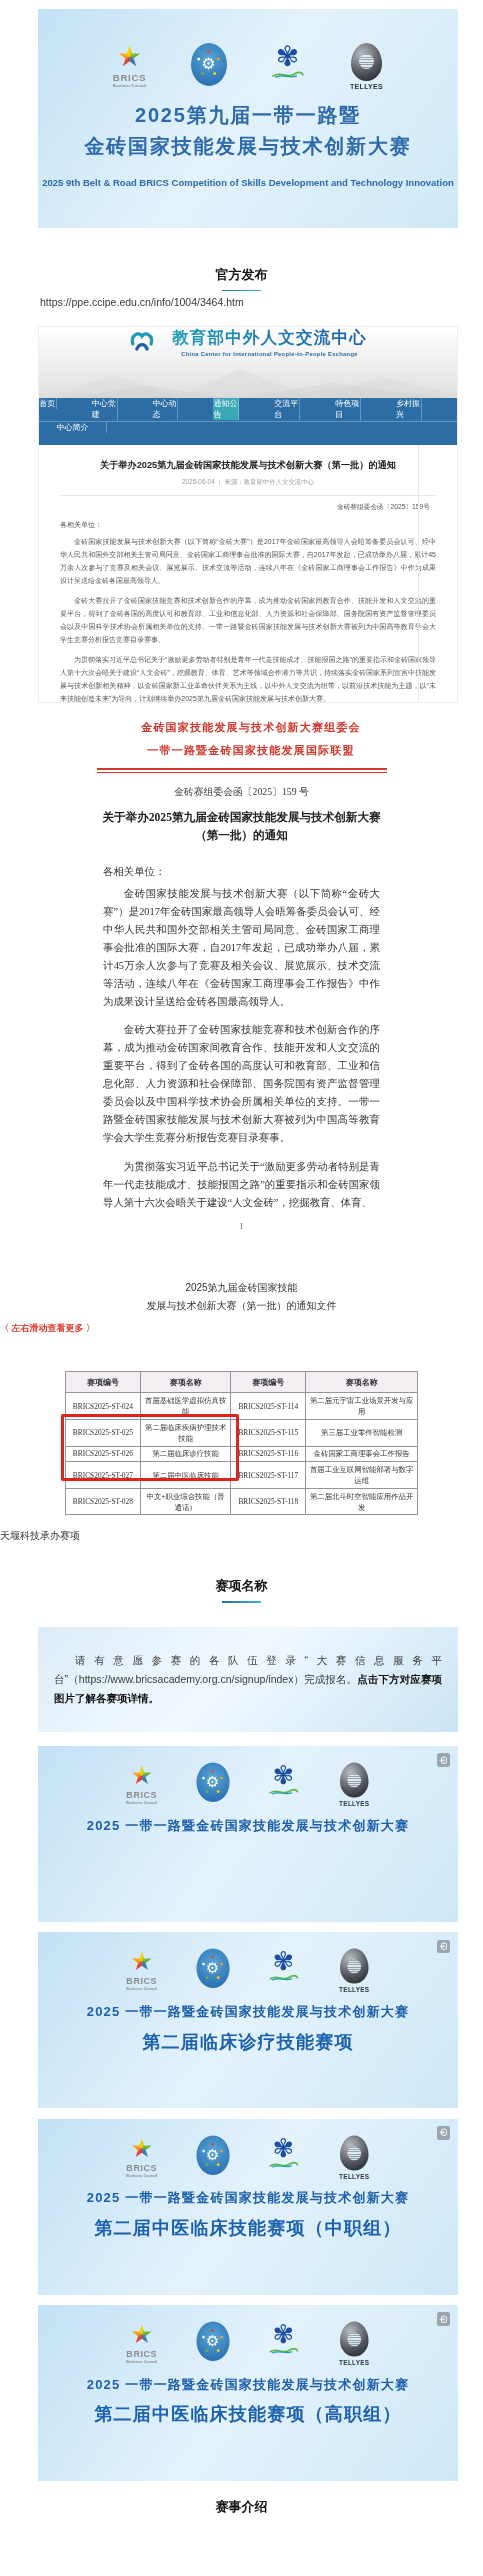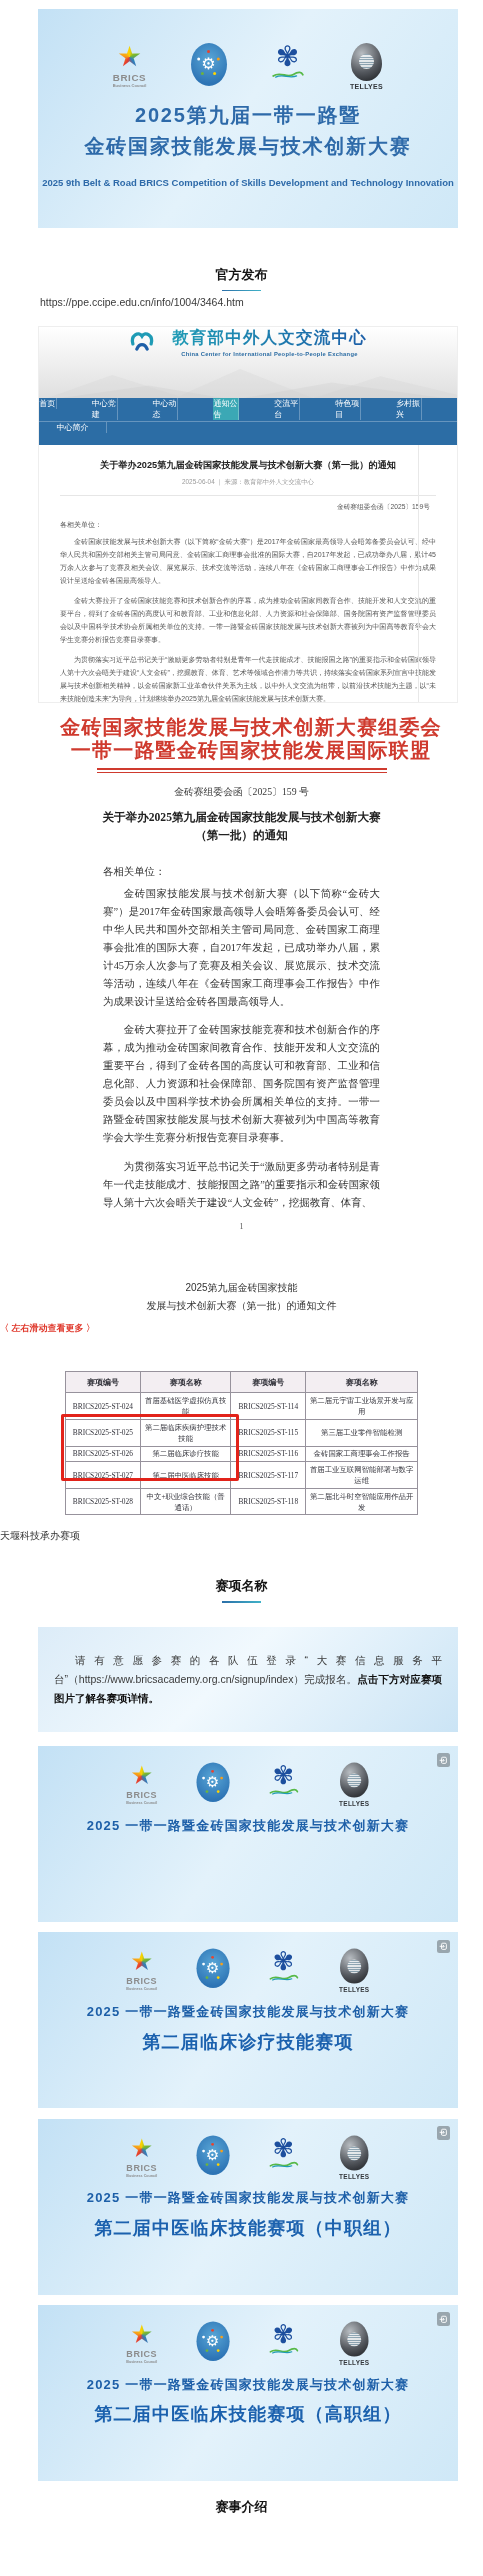--- a/index.html
+++ b/index.html
@@ -62,21 +62,21 @@
   .ccipe-body{padding:13.5px 21px 0 21px;position:relative;}
   .ccipe-vline{position:absolute;top:0;right:38px;width:0.6px;height:270px;background:#e8e8e8;}
   .art-title{font-size:9.2px;line-height:14.7px;font-weight:700;color:#222;text-align:center;margin:0 18.4px;}
   .art-meta{margin-top:5.5px;text-align:center;font-size:6.4px;color:#9a9a9a;}
   .art-divider{margin-top:8px;height:0.6px;background:#e6e6e6;}
   .art-docno{margin-top:6.7px;text-align:right;font-size:6.7px;color:#555;padding-right:6.1px;}
   .art-salut{margin-top:8px;font-size:7px;color:#555;}
   .art-p{margin-top:4.9px;font-size:7px;line-height:13px;color:#555;text-align:justify;text-indent:2em;}
   
   .scan{font-family:"Liberation Serif","DejaVu Serif",serif;}
-  .lh-org{margin-top:14.7px;text-align:center;font-size:20px;font-weight:700;color:#cf3a2e;letter-spacing:1.2px;line-height:21px;margin-left:19px;}
+  .lh-org{margin-top:14.7px;text-align:center;font-size:11px;font-weight:700;color:#cf3a2e;letter-spacing:1.2px;line-height:21px;margin-left:19px;}
   .lh-dline{width:290px;margin:7.4px auto 0;border-top:2.5px solid #cf3a2e;border-bottom:0.6px solid #cf3a2e;height:1.8px;}
   .lh-docno{margin-top:13.5px;text-align:center;font-size:9.8px;color:#3a3a3a;}
   .lh-title{margin-top:9.8px;text-align:center;font-size:11.6px;font-weight:700;color:#222;line-height:18px;}
   .lh-body{width:277px;margin:0 auto;}
   .lh-salut{margin-top:19.6px;font-size:10.4px;color:#333;}
   .lh-p{margin-top:6.1px;font-size:10.4px;line-height:18px;color:#333;text-align:justify;text-indent:2em;}
   .lh-pageno{margin-top:9.8px;text-align:center;font-size:8px;color:#555;}
   .scan-caption{margin-top:48px;text-align:center;font-size:10px;color:#333;line-height:18px;
        font-family:"Liberation Sans","DejaVu Sans",sans-serif;}
   .swipe-hint{margin-top:7.4px;font-size:9px;color:#e03b2f;font-weight:700;

